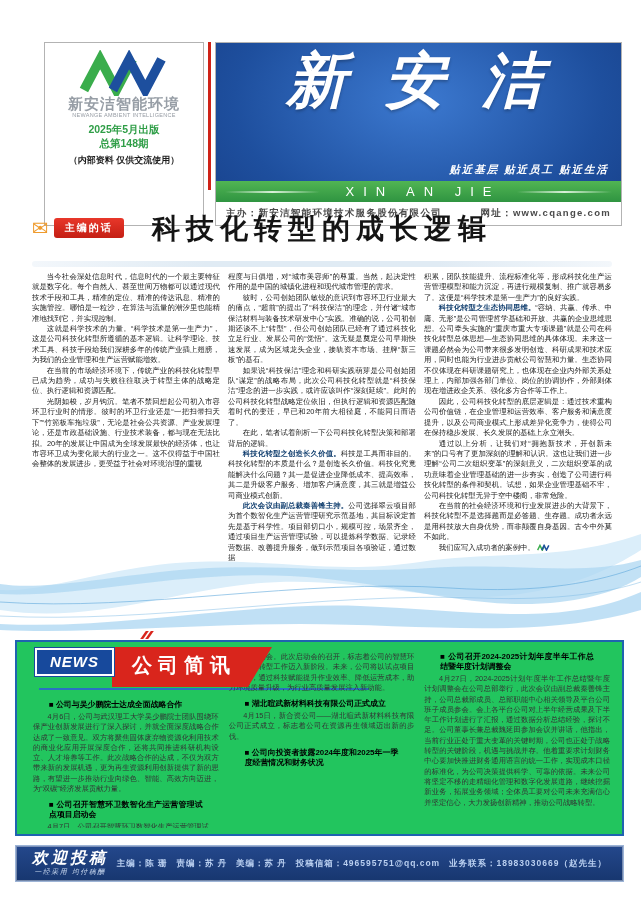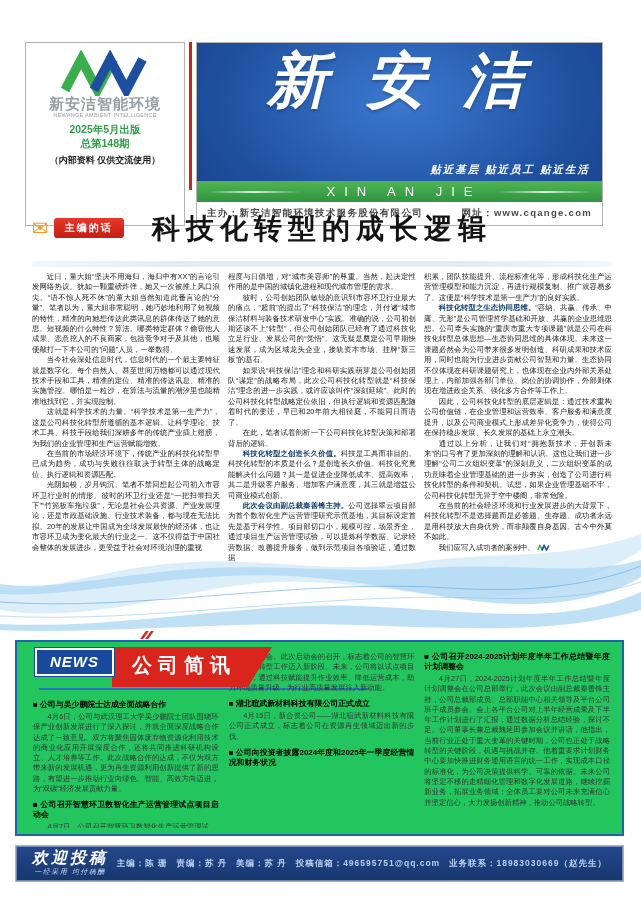--- a/index.html
+++ b/index.html
@@ -1,20 +1,20 @@
 <!DOCTYPE html>
 <html><head>
 <meta charset="utf-8">
 <style>
   html,body { margin:0; padding:0; background:#ffffff; }
   .page { position:relative; width:641px; height:900px; background:#fff; overflow:hidden;
           font-family:"Liberation Sans","DejaVu Sans",sans-serif; }
 
   
-  .header { position:absolute; top:42px; left:25px; width:578px; height:184px; display:flex; }
+  .header { position:absolute; top:42px; left:44px; width:578px; height:184px; display:flex; }
   .logo-box { width:160px; border:1px solid #b3b3b3; background:#fff; text-align:center;
               padding-top:7px; box-sizing:border-box; }
   .logo-mark { display:block; margin:0 auto; }
   .co-zh { font-size:15px; font-weight:bold; color:#979ea6; letter-spacing:1px; line-height:16px; }
   .co-en { font-size:5.5px; color:#959ba3; letter-spacing:0.3px; margin:0 8px 5px; }
   .issue-g { color:#2f9e47; font-weight:bold; font-size:10.5px; line-height:13.5px; }
   .issue-k { color:#1d1d1d; font-weight:bold; font-size:9px; margin-top:4px; }
   .red-divider { width:3px; height:148px; background:#cf2318; margin:0 4px; }
   .masthead { flex:1; border:1px solid #b3b3b3; box-sizing:border-box; display:flex; flex-direction:column; }
   .mast-blue { position:relative; flex:1;
@@ -64,21 +64,21 @@
     background:#2a71c2; }
   .news-label { position:relative; z-index:2; background:#17499c; color:#fff; font-style:italic;
     font-weight:900; font-size:15px; letter-spacing:1px; padding:3px 13px 4px;
     box-shadow:0 0 0 2px #fff, 0 0 0 3px #17499c; margin-top:3px; }
   .news-title { position:relative; z-index:1; background:#d9251c; color:#fff; font-weight:900;
     font-size:20px; letter-spacing:6px; padding:5px 36px 8px 20px; margin-left:0;
     clip-path:polygon(0 0, 100% 0, calc(100% - 24px) 100%, 0 100%); }
   .news-cols { position:absolute; top:10px; left:16px; width:577px; height:176px; display:flex; gap:10px; }
   .ncol { width:186px; font-size:7.3px; line-height:10.3px; text-align:justify; color:#333; overflow:hidden; }
   .ncol.first { padding-top:48px; box-sizing:border-box; }
-  .ncol h4 { font-size:7.9px; color:#000; margin:6px 0 2px; line-height:10px; font-weight:bold; }
+  .ncol h4 { font-size:7.9px; color:#000; margin:6px 16px 2px; line-height:10px; font-weight:bold; }
   .ncol h4:first-child { margin-top:0; }
   .ncol p { margin:0; text-indent:2em; }
   .ncol p.cont { text-indent:0; }
 
   
   .main-footer { position:absolute; top:845px; left:15px; width:609px; height:37px; box-sizing:border-box;
     background:linear-gradient(to bottom,#24488c,#17366f); border:1px solid #9db4d6;
     box-shadow:inset 0 0 0 1px rgba(255,255,255,.4);
     display:flex; align-items:center; justify-content:space-between; padding:0 16px; z-index:2; }
   .invite { text-align:center; }
@@ -126,21 +126,20 @@
     <div class="article-head">
       <div class="badge">
         <span class="env">✉</span>
         <span class="badge-label">主编的话</span>
       </div>
       <h1 class="article-title">科技化转型的成长逻辑</h1>
     </div>
     <div class="head-rule"></div>
     <div class="cols">
       <div class="col">
-        <p><span class="lead"></span><span>近日，董大姐“坚决不用海归，海归中有XX”的言论引发网络热议。犹如一颗重磅炸弹，她又一次被推上风口浪尖。“语不惊人死不休”的董大姐当然知道此番言论的“分量”。笔者以为，董大姐非常聪明，她巧妙地利用了短视频的特性，精准的向她想传达此类讯息的群体传达了她的意思。短视频的什么特性？算法。哪类特定群体？偷窃他人成果、恶意挖人的不良商家，包括竞争对手及其他，也顺便敲打一下本公司的“问题”人员，一举数得。</span></p>
         <p><span class="lead"></span><span>当今社会深处信息时代，信息时代的一个最主要特征就是数字化。每个自然人、甚至世间万物都可以通过现代技术手段和工具，精准的定位、精准的传达讯息、精准的实施管控。哪怕是一粒沙，在算法与流量的潮汐里也能精准地找到它，并实现控制。</span></p>
         <p><span class="lead"></span><span>这就是科学技术的力量。“科学技术是第一生产力”，这是公司科技化转型所遵循的基本逻辑。让科学理论、技术工具、科技手段给我们深耕多年的传统产业插上翅膀，为我们的企业管理和生产运营赋能增效。</span></p>
         <p><span class="lead"></span><span>在当前的市场经济环境下，传统产业的科技化转型早已成为趋势，成功与失败往往取决于转型主体的战略定位、执行逻辑和资源匹配。</span></p>
         <p><span class="lead"></span><span>光阴如梭，岁月钩沉。笔者不禁回想起公司初入市容环卫行业时的情形。彼时的环卫行业还是“一把扫帚扫天下”“竹篼板车拖垃圾”，无论是社会公共资源、产业发展理论，还是市政基础设施、行业技术装备，都与现在无法比拟。20年的发展让中国成为全球发展最快的经济体，也让市容环卫成为变化最大的行业之一。这不仅得益于中国社会整体的发展进步，更受益于社会对环境治理的重视</span></p>
       </div>
       <div class="col">
         <p class="cont"><span>程度与日俱增，对“城市美容师”的尊重。当然，起决定性作用的是中国的城镇化进程和现代城市管理的需求。</span></p>
         <p><span class="lead"></span><span>彼时，公司创始团队敏锐的意识到市容环卫行业最大的痛点，“超前”的提出了“科技保洁”的理念，并付诸“城市保洁材料与装备技术研发中心”实践。准确的说，公司初创期还谈不上“转型”，但公司创始团队已经有了通过科技化立足行业、发展公司的“觉悟”。这无疑是奠定公司早期快速发展，成为区域龙头企业，接轨资本市场、挂牌“新三板”的基石。</span></p>
         <p><span class="lead"></span><span>如果说“科技保洁”理念和科研实践萌芽是公司创始团队“谋定”的战略布局，此次公司科技化转型就是“科技保洁”理念的进一步实践，或许应该叫作“深刻延续”。此时的公司科技化转型战略定位依旧，但执行逻辑和资源匹配随着时代的变迁，早已和20年前大相径庭，不能同日而语了。</span></p>
         <p><span class="lead"></span><span>在此，笔者试着剖析一下公司科技化转型决策和部署背后的逻辑。</span></p>

